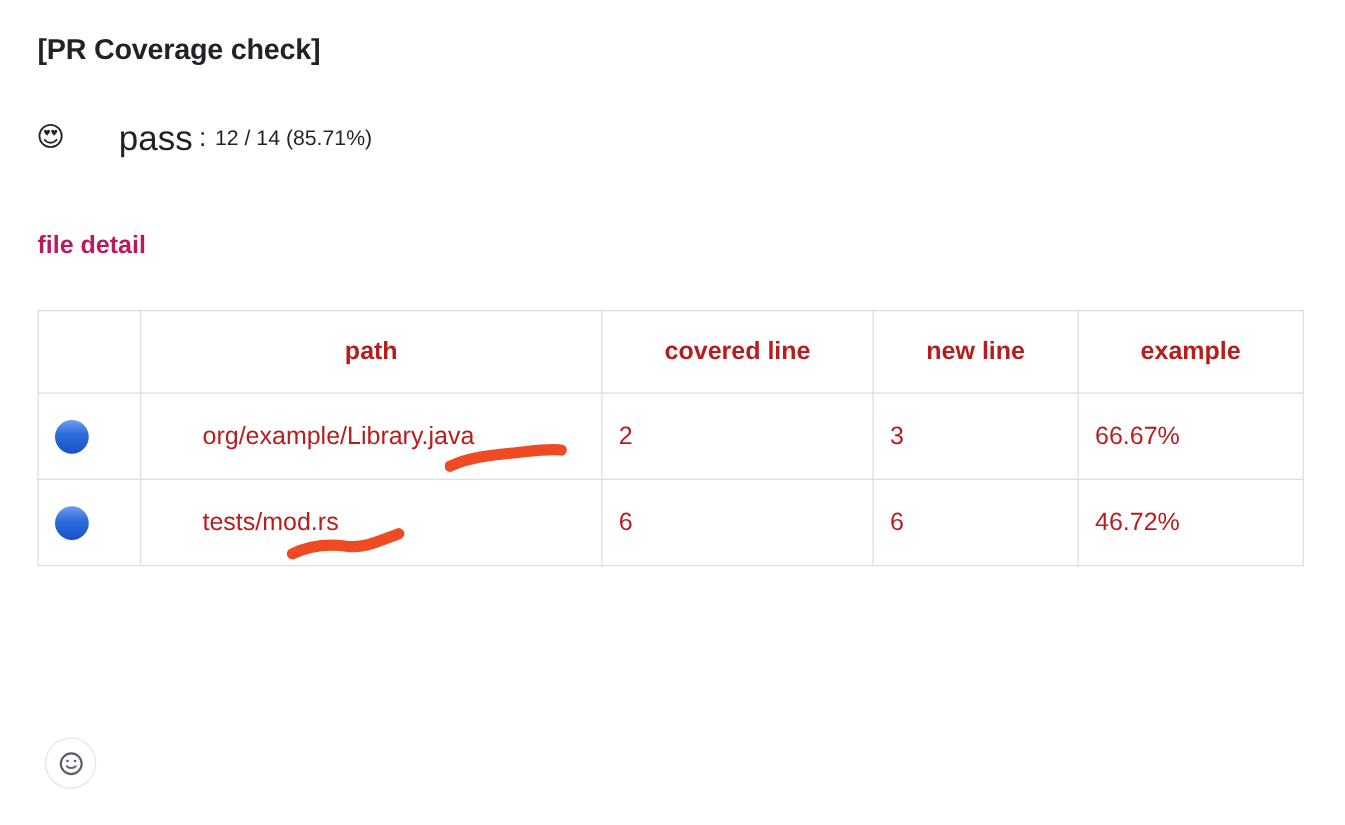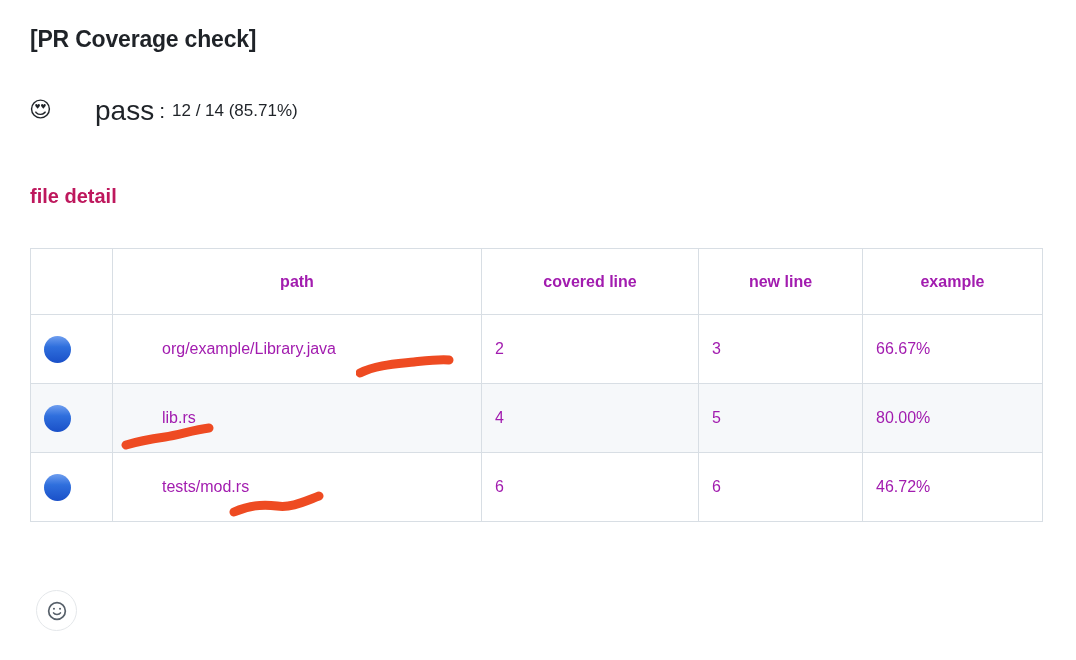--- a/index.html
+++ b/index.html
@@ -81,22 +81,22 @@
   }
   table.detail {
     border-collapse: collapse;
     width: 1012px;
     table-layout: fixed;
     background: #ffffff;
   }
   table.detail th,
   table.detail td {
     border: 1px solid #d8dee4;
-    font-size: 16px;
-    color: #a21caf;
+    font-size: 20px;
+    color: #b91c1c;
     vertical-align: middle;
   }
   table.detail th {
     font-weight: bold;
     text-align: center;
     height: 66px;
     padding: 0 8px;
   }
   table.detail td {
     height: 69px;
@@ -195,34 +195,20 @@
             <span class="path-text">org/example/Library.java</span>
             <svg class="scribble" width="100" height="30" style="left:243px; top:36px;" viewBox="0 0 100 30">
               <path d="M4 22 C 20 14, 40 13, 58 11 C 72 9.5, 84 8, 93 9" stroke="#ee4b22" stroke-width="9" stroke-linecap="round" fill="none"></path>
             </svg>
           </td>
           <td>2</td>
           <td>3</td>
           <td>66.67%</td>
         </tr>
 
-        <tr class="zebra">
-          <td class="mark-cell">
-            <span class="blue-dot"></span>
-          </td>
-          <td class="path-cell">
-            <span class="path-text">lib.rs</span>
-            <svg class="scribble" width="100" height="34" style="left:8px; top:33px;" viewBox="0 0 100 34">
-              <path d="M5 28 C 18 24, 30 22, 44 20 C 58 18, 72 13, 88 11" stroke="#ee4b22" stroke-width="9" stroke-linecap="round" fill="none"></path>
-            </svg>
-          </td>
-          <td>4</td>
-          <td>5</td>
-          <td>80.00%</td>
-        </tr>
 
         <tr>
           <td class="mark-cell">
             <span class="blue-dot"></span>
           </td>
           <td class="path-cell">
             <span class="path-text">tests/mod.rs</span>
             <svg class="scribble" width="100" height="32" style="left:116px; top:34px;" viewBox="0 0 100 32">
               <path d="M5 25 C 20 18, 34 17, 48 19 C 62 21, 74 15, 90 9" stroke="#ee4b22" stroke-width="9" stroke-linecap="round" fill="none"></path>
             </svg>

